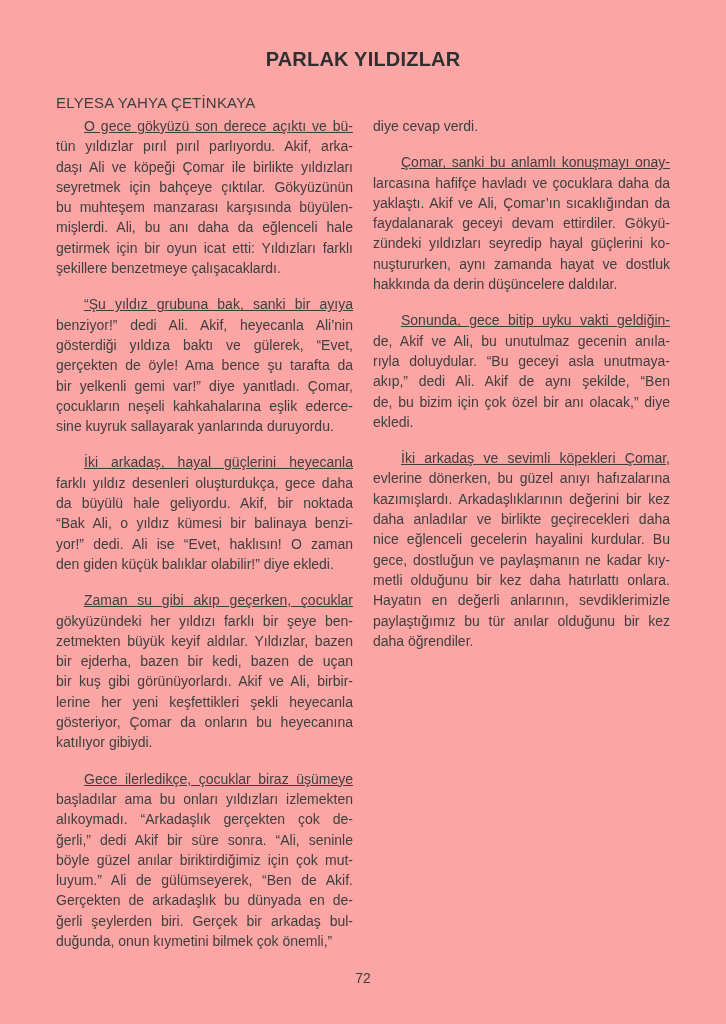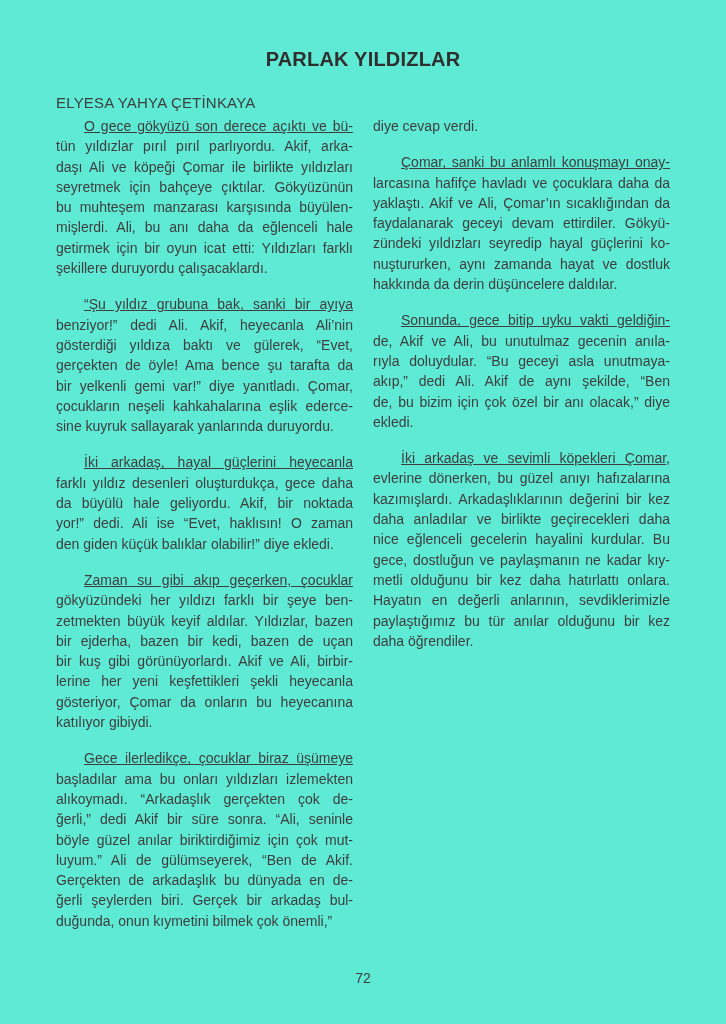--- a/index.html
+++ b/index.html
@@ -74,48 +74,49 @@
     left: 0;
     right: 0;
     text-align: center;
     font-size: 14px;
     color: #3e3e3e;
   }
 </style>
 </head>
 <body>
 
-<div class="page" style="color: rgb(62, 62, 62); background: #5eead4;">
+<div class="page" style="color: rgb(62, 62, 62); background: #fca5a5;">
   <h1 class="title" style="color: rgb(47, 47, 47);">PARLAK YILDIZLAR</h1>
   <div class="author">ELYESA YAHYA ÇETİNKAYA</div>
   <div class="columns">
     <div class="column">
         <div class="paragraph">
           <div class="text-line first">O gece gökyüzü son derece açıktı ve bü-</div>
           <div class="text-line">tün yıldızlar pırıl pırıl parlıyordu. Akif, arka-</div>
           <div class="text-line">daşı Ali ve köpeği Çomar ile birlikte yıldızları</div>
           <div class="text-line">seyretmek için bahçeye çıktılar. Gökyüzünün</div>
           <div class="text-line">bu muhteşem manzarası karşısında büyülen-</div>
           <div class="text-line">mişlerdi. Ali, bu anı daha da eğlenceli hale</div>
           <div class="text-line">getirmek için bir oyun icat etti: Yıldızları farklı</div>
-          <div class="text-line last">şekillere duruyordu çalışacaklardı.</div>
+          <div class="text-line last">şekillere benzetmeye çalışacaklardı.</div>
         </div>
         <div class="paragraph">
           <div class="text-line first">“Şu yıldız grubuna bak, sanki bir ayıya</div>
           <div class="text-line">benziyor!” dedi Ali. Akif, heyecanla Ali’nin</div>
           <div class="text-line">gösterdiği yıldıza baktı ve gülerek, “Evet,</div>
           <div class="text-line">gerçekten de öyle! Ama bence şu tarafta da</div>
           <div class="text-line">bir yelkenli gemi var!” diye yanıtladı. Çomar,</div>
           <div class="text-line">çocukların neşeli kahkahalarına eşlik ederce-</div>
           <div class="text-line last">sine kuyruk sallayarak yanlarında duruyordu.</div>
         </div>
         <div class="paragraph">
           <div class="text-line first">İki arkadaş, hayal güçlerini heyecanla</div>
           <div class="text-line">farklı yıldız desenleri oluşturdukça, gece daha</div>
           <div class="text-line">da büyülü hale geliyordu. Akif, bir noktada</div>
+          <div class="text-line">“Bak Ali, o yıldız kümesi bir balinaya benzi-</div>
           <div class="text-line">yor!” dedi. Ali ise “Evet, haklısın! O zaman</div>
           <div class="text-line last">den giden küçük balıklar olabilir!” diye ekledi.</div>
         </div>
         <div class="paragraph">
           <div class="text-line first">Zaman su gibi akıp geçerken, çocuklar</div>
           <div class="text-line">gökyüzündeki her yıldızı farklı bir şeye ben-</div>
           <div class="text-line">zetmekten büyük keyif aldılar. Yıldızlar, bazen</div>
           <div class="text-line">bir ejderha, bazen bir kedi, bazen de uçan</div>
           <div class="text-line">bir kuş gibi görünüyorlardı. Akif ve Ali, birbir-</div>
           <div class="text-line">lerine her yeni keşfettikleri şekli heyecanla</div>

